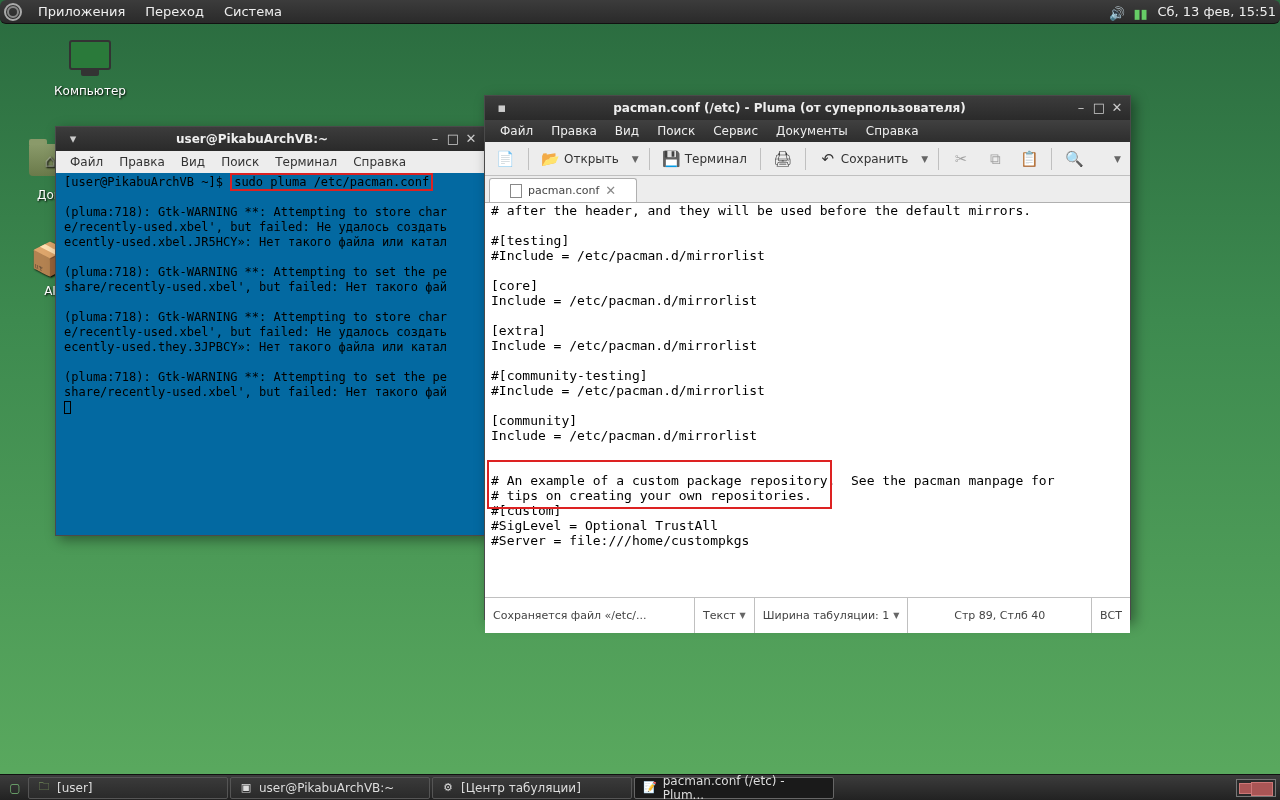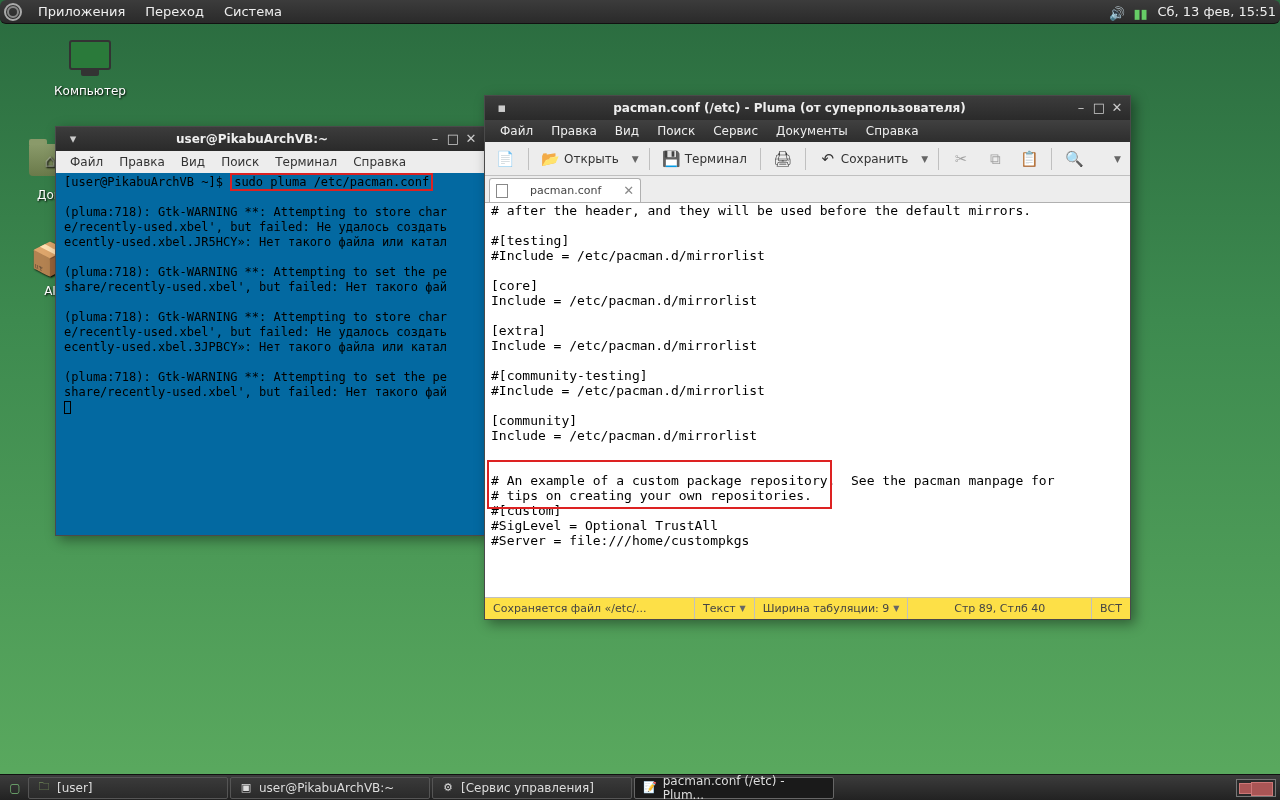--- a/index.html
+++ b/index.html
@@ -41,28 +41,28 @@
 .pluma .menubar { height: 22px; background: linear-gradient(to bottom,#404040,#2e2e2e); color: #eee; display: flex; align-items: center; padding: 0 6px; font-size: 12px; }
 .pluma .menubar span { padding: 0 9px; cursor: pointer; }
 .pluma .toolbar { height: 34px; background: #ededed; border-bottom: 1px solid #c0c0c0; display: flex; align-items: center; padding: 0 6px; gap: 4px; }
 .tb-btn { display: flex; align-items: center; height: 26px; padding: 0 5px; border: 1px solid transparent; border-radius: 3px; cursor: pointer; color: #333; font-size: 12px; gap: 4px; }
 .tb-sep { width: 1px; height: 22px; background: #c0c0c0; margin: 0 3px; }
 .tb-arrow { color: #666; font-size: 9px; padding: 0 3px; cursor: pointer; }
 .tb-icon { width: 18px; height: 18px; display: inline-flex; align-items: center; justify-content: center; font-size: 15px; }
 .disabled { opacity: 0.4; pointer-events: none; }
 
 .tab-bar { height: 26px; background: #ededed; display: flex; align-items: flex-end; padding: 0 4px; }
-.tab { height: 24px; background: #fff; border: 1px solid #b0b0b0; border-bottom: none; border-radius: 3px 3px 0 0; padding: 0 6px; display: flex; align-items: center; gap: 22px; font-size: 11px; color: #444; }
+.tab { height: 24px; background: #fff; border: 1px solid #b0b0b0; border-bottom: none; border-radius: 3px 3px 0 0; padding: 0 20px; display: flex; align-items: center; gap: 6px; font-size: 11px; color: #444; }
 .tab .doc-icon { width: 12px; height: 14px; background: #fff; border: 1px solid #888; position: relative; }
 .tab .close { color: #888; cursor: pointer; font-size: 13px; }
 
 .editor-body { background: #fff; color: #000; font-family: "DejaVu Sans Mono", monospace; font-size: 13px; line-height: 15px; padding: 0 6px; height: calc(100% - 24px - 22px - 34px - 26px - 22px); overflow: hidden; white-space: pre; border-top: 1px solid #b0b0b0; position: relative; }
 .editor-highlight { position: absolute; border: 2px solid #d22; }
 
-.statusbar { height: 22px; background: #fde047; border-top: 1px solid #c0c0c0; display: flex; align-items: center; font-size: 11px; color: #444; }
+.statusbar { height: 36px; background: #ffffff; border-top: 1px solid #c0c0c0; display: flex; align-items: center; font-size: 11px; color: #444; }
 .statusbar .cell { padding: 0 8px; border-right: 1px solid #c0c0c0; height: 100%; display: flex; align-items: center; gap: 4px; }
 .statusbar .cell:last-child { border-right: none; }
 .sb-arrow { font-size: 8px; color: #666; }
 
 
 .bottom-panel { position: absolute; bottom: 0; left: 0; right: 0; height: 26px; background: linear-gradient(to bottom, #3c3c3c, #222); display: flex; align-items: center; padding: 0 4px; gap: 2px; border-top: 1px solid #111; }
 .task-btn { height: 22px; display: flex; align-items: center; padding: 0 8px; color: #ddd; font-size: 12px; border: 1px solid #555; border-radius: 2px; background: linear-gradient(to bottom,#3a3a3a,#2a2a2a); cursor: pointer; gap: 6px; min-width: 0; }
 .task-btn.active { background: #1a1a1a; border-color: #666; }
 .task-btn .ico { width: 14px; height: 14px; display: inline-flex; align-items: center; justify-content: center; font-size: 11px; }
 .show-desktop { width: 22px; height: 22px; display:flex; align-items:center; justify-content:center; cursor:pointer; }
@@ -121,21 +121,21 @@
 
 <span>(pluma:718): Gtk-WARNING **: Attempting to store char
 e/recently-used.xbel', but failed: Не удалось создать
 ecently-used.xbel.JR5HCY»: Нет такого файла или катал</span>
 
 <span>(pluma:718): Gtk-WARNING **: Attempting to set the pe
 share/recently-used.xbel', but failed: Нет такого фай</span>
 
 <span>(pluma:718): Gtk-WARNING **: Attempting to store char
 e/recently-used.xbel', but failed: Не удалось создать
-ecently-used.xbel.3JPBCY»: Нет такого файла или катал</span>
+ecently-used.they.3JPBCY»: Нет такого файла или катал</span>
 
 <span>(pluma:718): Gtk-WARNING **: Attempting to set the pe
 share/recently-used.xbel', but failed: Нет такого фай</span>
 <span class="cursor-block"></span></div>
 </div>
 
 <div class="window pluma">
   <div class="titlebar">
     <span class="wbtn">▪</span>
     <div class="title">pacman.conf (/etc) - Pluma (от суперпользователя)</div>
@@ -225,21 +225,21 @@
 #Server = file:///home/custompkgs</span>
 <div class="editor-highlight" style="left:2px; top:257px; width:345px; height:49px;"></div>
   </div>
   <div class="statusbar">
     <div class="cell" style="flex:0 0 210px; overflow:hidden;">Сохраняется файл «/etc/...</div>
     <div class="cell">
         <span>Текст</span>
         <span class="sb-arrow">▼</span>
       </div>
     <div class="cell">
-        <span>Ширина табуляции: 9</span>
+        <span>Ширина табуляции: 1</span>
         <span class="sb-arrow">▼</span>
       </div>
     <div class="cell" style="flex:1; justify-content:center;">Стр 89, Стлб 40</div>
     <div class="cell">ВСТ</div>
   </div>
 </div>
 
 <div class="bottom-panel">
   <div class="show-desktop">
       <span style="color:#7b7;">▢</span>
@@ -247,21 +247,21 @@
   <div class="task-btn" style="width:200px;">
     <span class="ico" style="color:#8a6;">🗀</span>
     <span>[user]</span>
   </div>
   <div class="task-btn" style="width:200px;">
     <span class="ico">▣</span>
     <span>user@PikabuArchVB:~</span>
   </div>
   <div class="task-btn" style="width:200px;">
     <span class="ico">⚙</span>
-    <span>[Сервис управления]</span>
+    <span>[Центр табуляции]</span>
   </div>
   <div class="task-btn active" style="width:200px;">
     <span class="ico">📝</span>
     <span>pacman.conf (/etc) - Plum...</span>
   </div>
   <div class="workspace">
     <div class="ws-win" style="left:2px; top:3px; width:14px; height:11px;"></div>
     <div class="ws-win" style="left:14px; top:2px; width:22px; height:14px;"></div>
   </div>
 </div>

